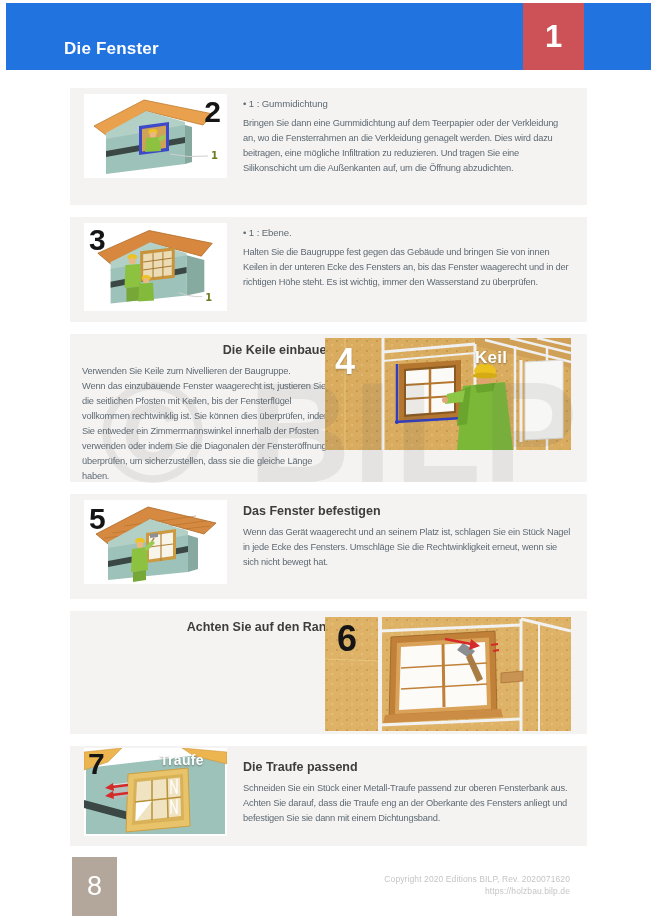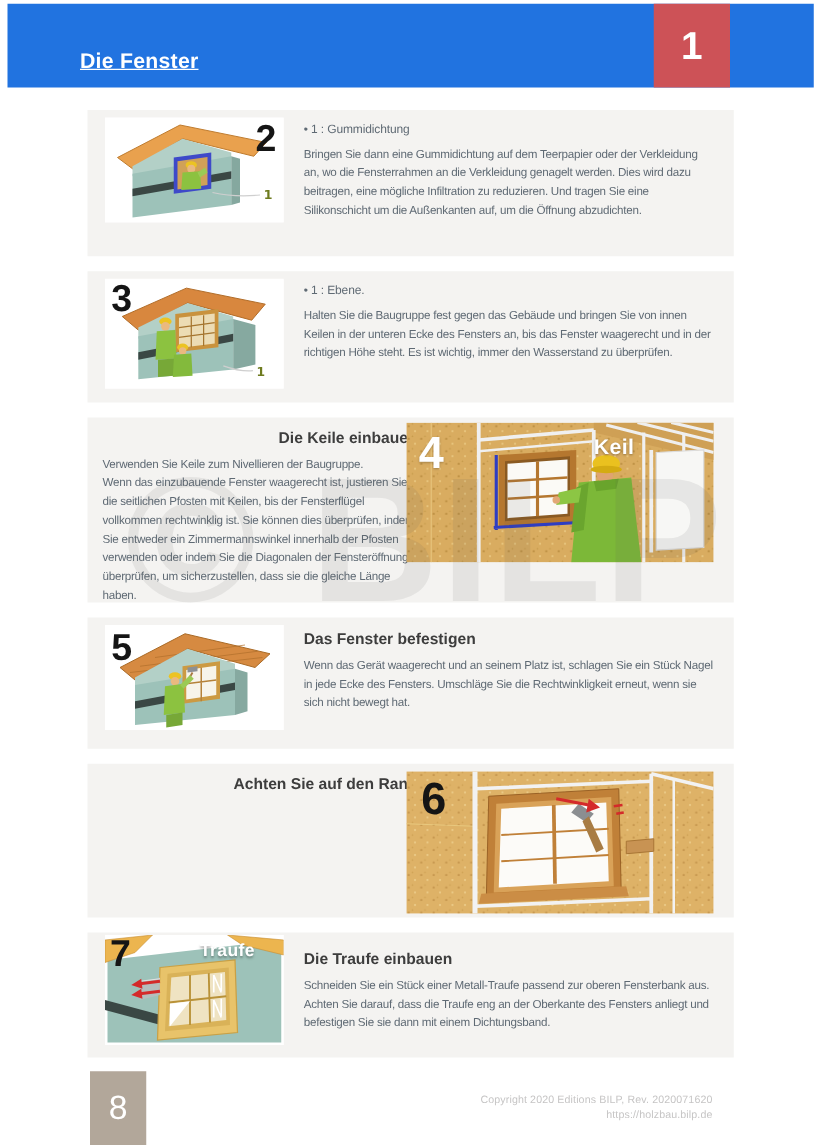--- a/index.html
+++ b/index.html
@@ -2,21 +2,21 @@
 <html><head>
 <meta charset="utf-8">
 <style>
   * { margin:0; padding:0; box-sizing:border-box; }
   html,body { background:#ffffff; }
   body { font-family:"Liberation Sans","DejaVu Sans",sans-serif; }
   .page { position:relative; width:657px; height:916px; background:#ffffff; overflow:hidden; outline:1px solid #e6e6e6; }
 
   
   .topbar { position:absolute; left:6px; right:6px; top:3px; height:67px; background:#2173e0; }
-  .topbar h1 { position:absolute; left:58px; top:36px; color:#ffffff; font-size:17px; font-weight:bold; letter-spacing:.2px;text-decoration:underline; }
+  .topbar h1 { position:absolute; left:58px; top:36px; color:#ffffff; font-size:17px; font-weight:bold; letter-spacing:.2px; }
   .chapter-badge { position:absolute; right:67px; top:0; width:61px; height:67px; background:#cd5257; display:flex; align-items:center; justify-content:center; }
   .chapter-badge span { color:#ffffff; font-size:31px; font-weight:bold; }
 
   
   .step { position:absolute; left:70px; width:517px; background:#f4f3f1; overflow:hidden; }
   .img-box { position:absolute; background:#ffffff; overflow:hidden; }
   .img-box svg { display:block; width:100%; height:100%; }
   .txt { position:absolute; }
   .step h2 { font-size:12.5px; font-weight:bold; color:#3d3d3d; margin-bottom:7px; }
   .bullet { font-size:9.6px; color:#5f6a74; margin-bottom:7px; letter-spacing:-.1px; }
@@ -257,21 +257,21 @@
         <path d="M44,35 L28,37 M44,45 L28,47" stroke="#dfe2e2" stroke-width="1"></path>
         <path d="M44,37 L28,39" stroke="#d42a2a" stroke-width="2.5"></path>
         <polygon points="29,35 21,40 30,43" fill="#d42a2a"></polygon>
         <path d="M44,45 L28,47" stroke="#d42a2a" stroke-width="2.5"></path>
         <polygon points="29,43 21,48 30,51" fill="#d42a2a"></polygon>
       </svg>
       <div class="big-num" style="left:4px; top:1px;">7</div>
       <div class="photo-label" style="left:76px; top:4px; font-size:14px;">Traufe</div>
     </div>
     <div class="txt">
-      <h2>Die Traufe einbauen</h2>
+      <h2>Die Traufe passend</h2>
       <p class="body">Schneiden Sie ein Stück einer Metall-Traufe passend zur oberen Fensterbank aus. Achten Sie darauf, dass die Traufe eng an der Oberkante des Fensters anliegt und befestigen Sie sie dann mit einem Dichtungsband.</p>
     </div>
   </section>
 
   <div class="watermark">© BILP</div>
 
   <div class="pagenum-box">
     <span>8</span>
   </div>
   <div class="copyright">

